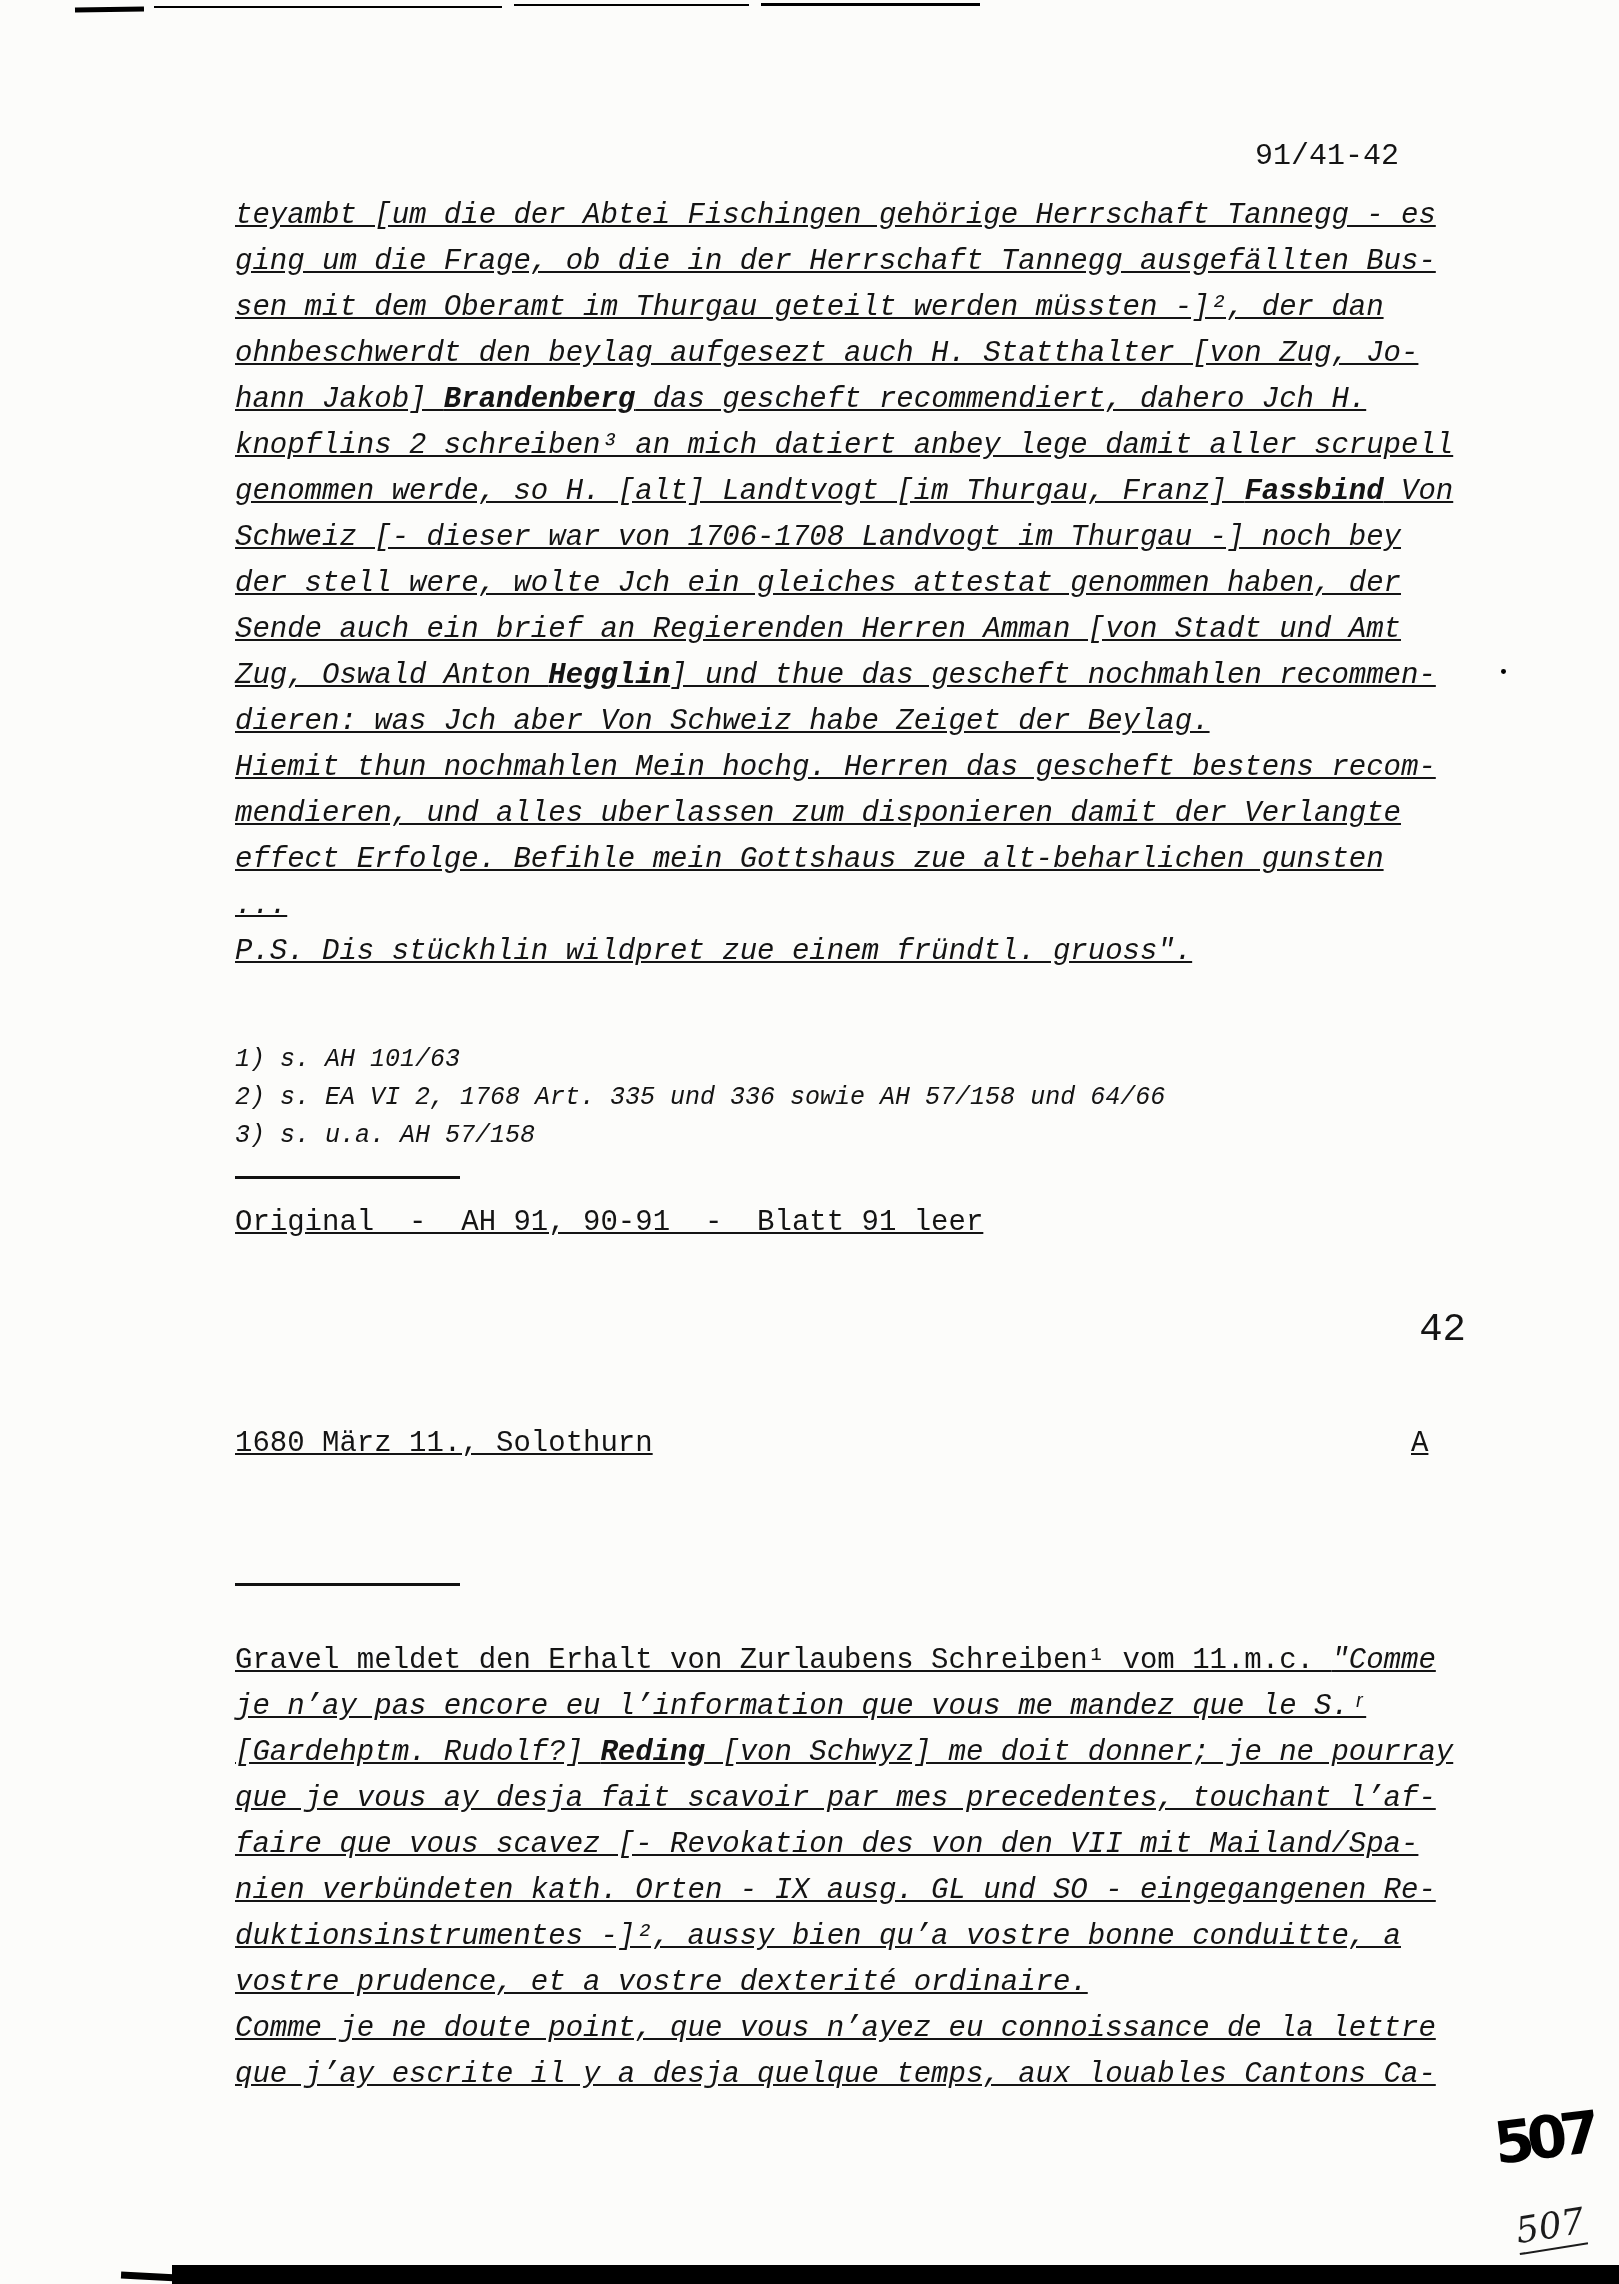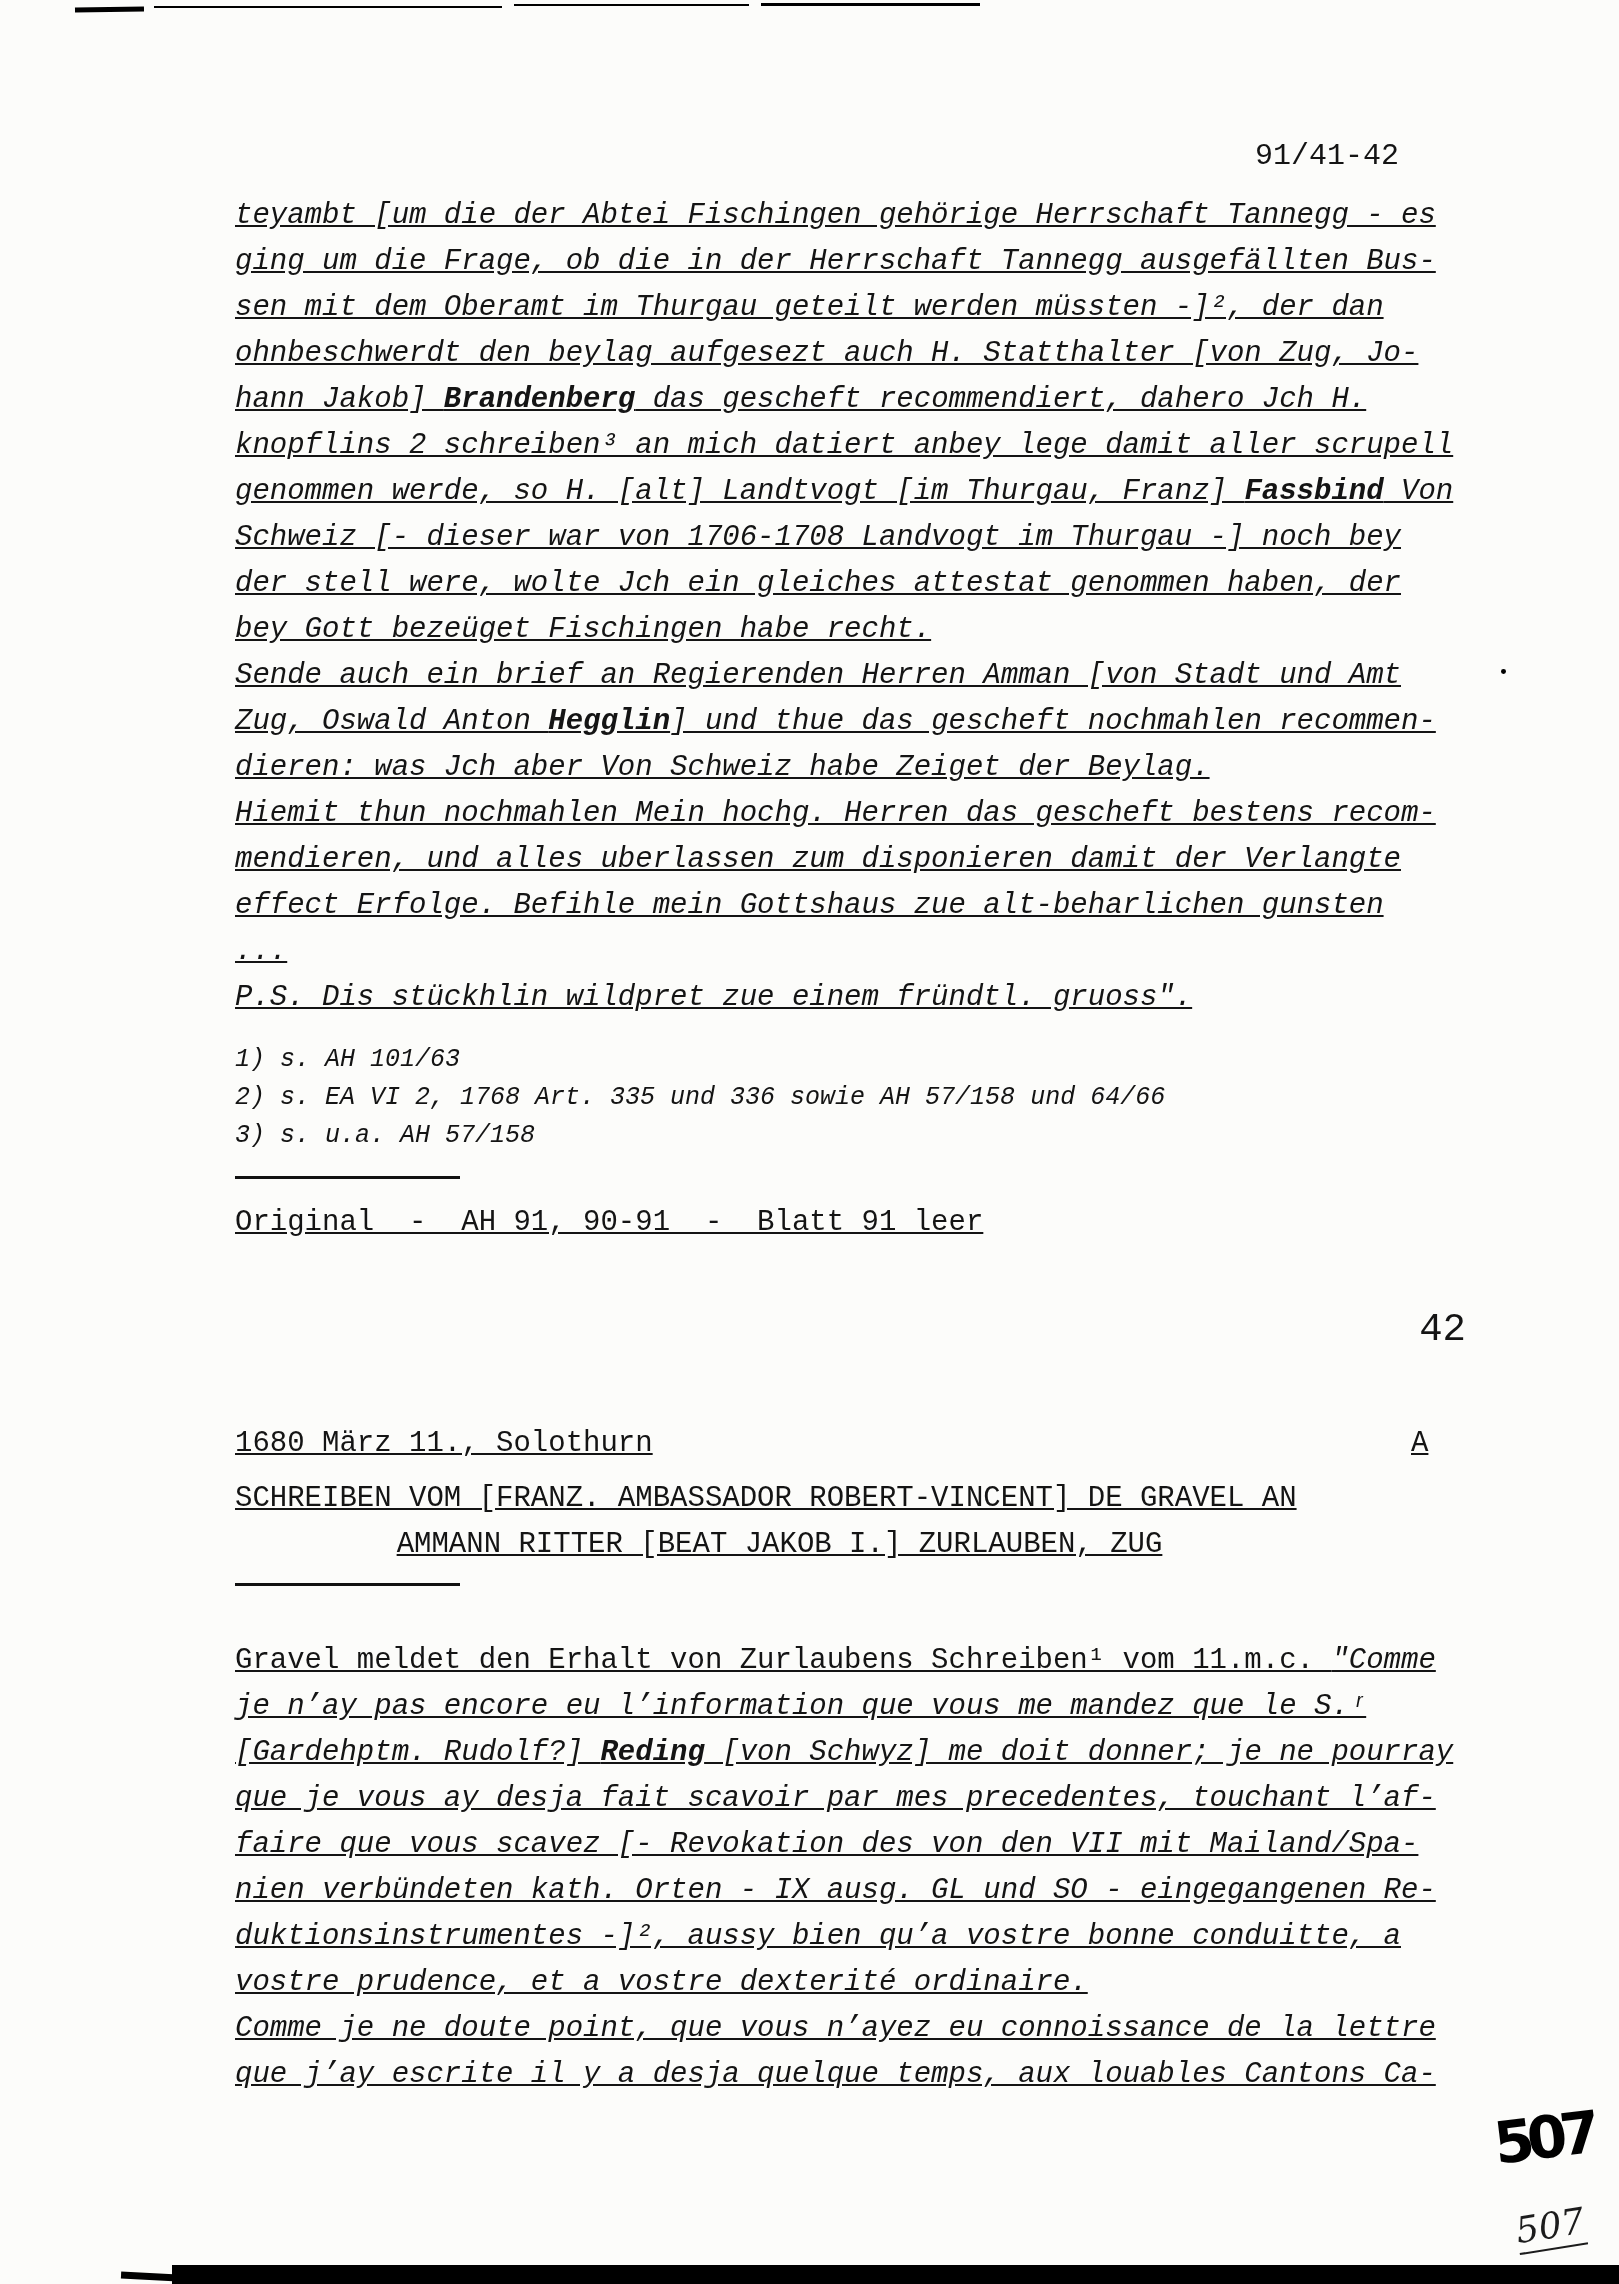--- a/index.html
+++ b/index.html
@@ -57,21 +57,20 @@
   <div class="abs t36 italic" style="left:235px; top:193px; width:1264px;">
     <div class="line">teyambt [um die der Abtei Fischingen gehörige Herrschaft Tannegg - es</div>
     <div class="line">ging um die Frage, ob die in der Herrschaft Tannegg ausgefällten Bus-</div>
     <div class="line">sen mit dem Oberamt im Thurgau geteilt werden müssten -]², der dan</div>
     <div class="line">ohnbeschwerdt den beylag aufgesezt auch H. Statthalter [von Zug, Jo-</div>
     <div class="line"><span>hann Jakob] </span><b>Brandenberg</b><span> das gescheft recommendiert, dahero Jch H.</span></div>
     <div class="line">knopflins 2 schreiben³ an mich datiert anbey lege damit aller scrupell</div>
     <div class="line"><span>genommen werde, so H. [alt] Landtvogt [im Thurgau, Franz] </span><b>Fassbind</b><span> Von</span></div>
     <div class="line">Schweiz [- dieser war von 1706-1708 Landvogt im Thurgau -] noch bey</div>
     <div class="line">der stell were, wolte Jch ein gleiches attestat genommen haben, der</div>
-    <div class="line">bey Gott bezeüget Fischingen habe recht.</div>
     <div class="line">Sende auch ein brief an Regierenden Herren Amman [von Stadt und Amt</div>
     <div class="line"><span>Zug, Oswald Anton </span><b>Hegglin</b><span>] und thue das gescheft nochmahlen recommen-</span></div>
     <div class="line">dieren: was Jch aber Von Schweiz habe Zeiget der Beylag.</div>
     <div class="line">Hiemit thun nochmahlen Mein hochg. Herren das gescheft bestens recom-</div>
     <div class="line">mendieren, und alles uberlassen zum disponieren damit der Verlangte</div>
     <div class="line">effect Erfolge. Befihle mein Gottshaus zue alt-beharlichen gunsten</div>
     <div class="line">...</div>
     <div class="line">P.S. Dis stückhlin wildpret zue einem fründtl. gruoss".</div>
   </div>
 
@@ -91,24 +90,20 @@
 
   <div class="abs entry-number" style="left:235px; top:1306px; width:1231px;">42</div>
 
   <div class="abs t36" style="left:235px; top:1421px; width:972px;">
     <div class="line">1680 März 11., Solothurn</div>
   </div>
   <div class="abs t36" style="left:1411px; top:1421px;">
     <span class="line">A</span>
   </div>
 
-  <div class="abs t36" style="left:235px; top:1476px; width:1089px;">
-    <div class="line">SCHREIBEN VOM [FRANZ. AMBASSADOR ROBERT-VINCENT] DE GRAVEL AN</div>
-    <div class="line heading-line2">AMMANN RITTER [BEAT JAKOB I.] ZURLAUBEN, ZUG</div>
-  </div>
 
   <div class="abs sep" style="left:235px; top:1583px; width:225px;"></div>
 
   <div class="abs t36" style="left:235px; top:1638px; width:1264px;">
     <div class="line"><span>Gravel meldet den Erhalt von Zurlaubens Schreiben¹ vom 11.m.c. </span><span class="italic">"Comme</span></div>
     <div class="line italic">je n’ay pas encore eu l’information que vous me mandez que le S.ʳ</div>
     <div class="line italic"><span>[Gardehptm. Rudolf?] </span><b>Reding</b><span> [von Schwyz] me doit donner; je ne pourray</span></div>
     <div class="line italic">que je vous ay desja fait scavoir par mes precedentes, touchant l’af-</div>
     <div class="line italic">faire que vous scavez [- Revokation des von den VII mit Mailand/Spa-</div>
     <div class="line italic">nien verbündeten kath. Orten - IX ausg. GL und SO - eingegangenen Re-</div>

